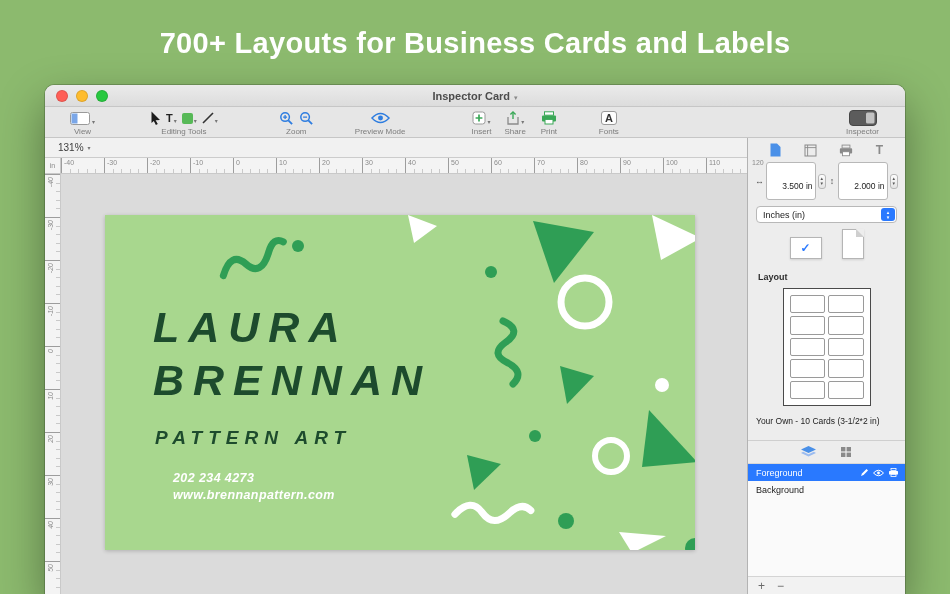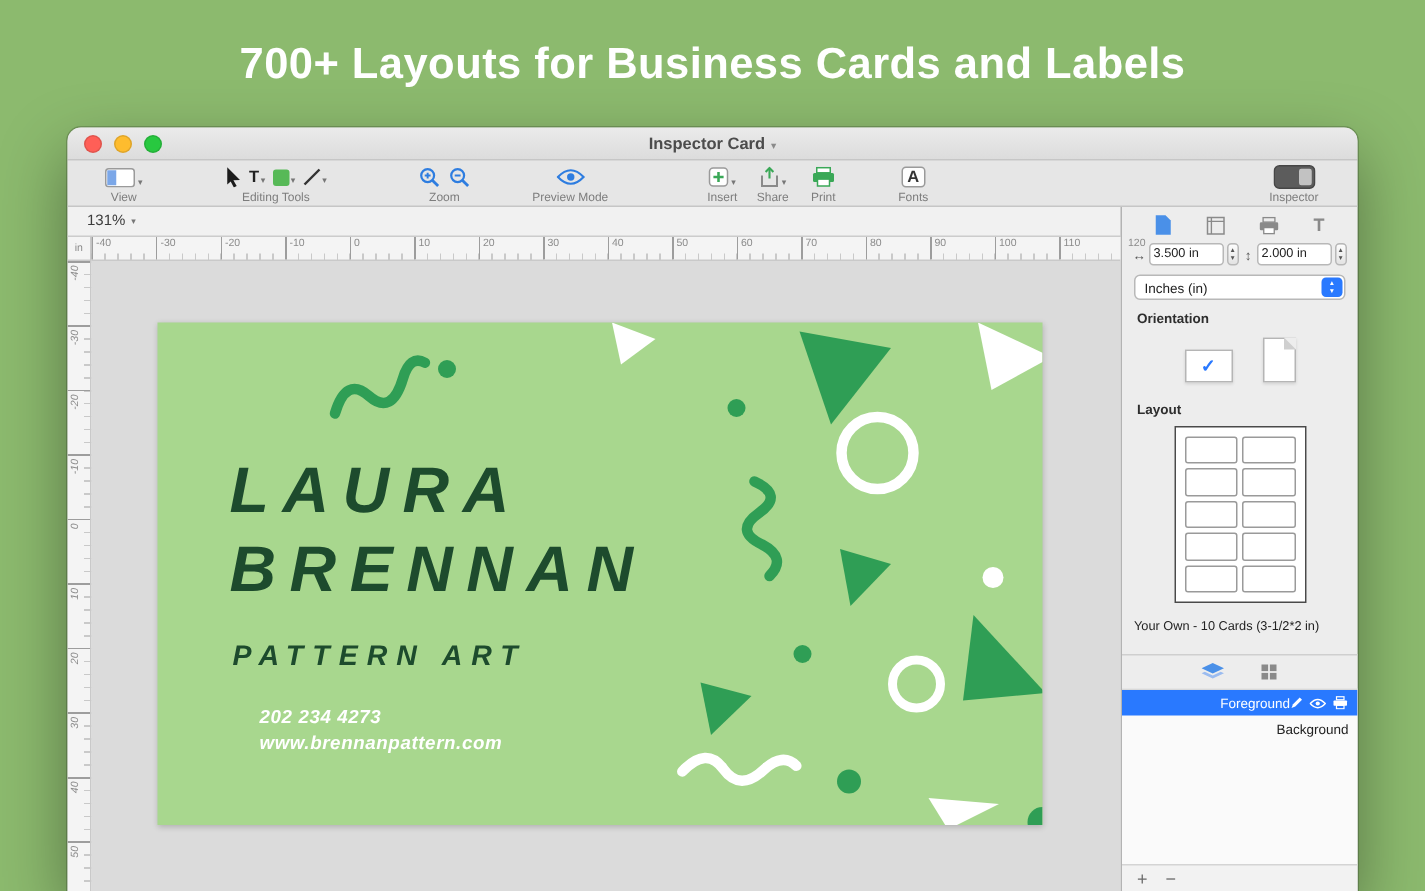--- a/index.html
+++ b/index.html
@@ -63,41 +63,41 @@
   .card-contact{position:absolute;left:68px;top:255px;color:#ffffff;font-size:12.5px;font-weight:bold;line-height:17px;letter-spacing:0.4px;}
 
   
   .inspector{width:158px;flex:0 0 158px;background:#ededed;border-left:1px solid #b3b3b3;display:flex;flex-direction:column;font-size:9px;color:#333;}
   .insp-tabs{height:24px;flex:0 0 24px;display:flex;align-items:center;justify-content:space-between;padding:0 22px;}
   .insp-tab{background:none;border:none;cursor:default;display:flex;align-items:center;}
   .insp-tab .t-glyph{font-size:12px;font-weight:bold;color:#8a8a8a;}
   .insp-label{font-weight:bold;font-size:9px;color:#2e2e2e;padding:5px 0 4px 10px;}
   .size-row{display:flex;align-items:center;gap:2px;padding:0 7px;}
   .dim-icon{font-size:9px;color:#555;width:10px;text-align:center;}
-  .field{background:#ffffff;border:1px solid #b8b8b8;border-radius:3px;font-size:8.5px;color:#222;padding:0 2px;width:60px;height:15px;line-height:10px;}
+  .field{background:#ffffff;border:1px solid #b8b8b8;border-radius:3px;font-size:8.5px;color:#222;padding:18px 2px;width:60px;text-align:right;height:15px;line-height:10px;}
   .stepper{width:10px;height:15px;background:linear-gradient(#fdfdfd,#e3e3e3);border:1px solid #b8b8b8;border-radius:3px;display:flex;flex-direction:column;align-items:center;justify-content:center;line-height:4px;}
   .stepper i{font-style:normal;font-size:5px;color:#555;height:5px;}
   .units-select{margin:6px 8px 2px 8px;height:17px;background:#ffffff;border:1px solid #b8b8b8;border-radius:4px;display:flex;align-items:center;position:relative;padding-left:6px;font-size:9px;color:#222;}
   .select-cap{position:absolute;right:1px;top:1px;bottom:1px;width:14px;background:var(--sel-blue);border-radius:3px;display:flex;flex-direction:column;align-items:center;justify-content:center;line-height:4px;}
   .select-cap i{font-style:normal;font-size:5px;color:#fff;height:5px;}
   .orient-row{display:flex;justify-content:center;align-items:flex-end;gap:20px;padding:4px 0 8px 0;}
   .orient{background:#ffffff;border:1px solid #b5b5b5;position:relative;box-shadow:0 1px 2px rgba(0,0,0,0.12);}
   .orient.landscape{width:32px;height:22px;display:flex;align-items:center;justify-content:center;}
   .orient.portrait{width:22px;height:30px;}
   .orient.portrait::after{content:"";position:absolute;top:-1px;right:-1px;border-style:solid;border-width:0 8px 8px 0;border-color:#ededed #ededed #cfcfcf #cfcfcf;}
   .orient .check{color:var(--sel-blue);font-size:12px;font-weight:bold;}
   .layout-box{width:88px;height:118px;margin:2px auto 0 auto;background:#ffffff;border:1px solid #4a4a4a;padding:6px;}
   #layout-grid{width:100%;height:100%;display:grid;grid-template-columns:1fr 1fr;grid-template-rows:repeat(5,1fr);gap:3px;}
   #layout-grid .cell{background:#ffffff;border:1px solid #9a9a9a;border-radius:2px;}
   .layout-caption{padding:10px 6px 0 8px;font-size:8.5px;color:#222;white-space:nowrap;}
 
   .layers-panel{flex:1;margin-top:14px;border-top:1px solid #cfcfcf;display:flex;flex-direction:column;min-height:0;background:#ededed;}
   .layers-tabs{height:22px;flex:0 0 22px;display:flex;align-items:center;justify-content:center;gap:24px;}
   .layers-rows{background:#fafafa;border-top:1px solid #d8d8d8;}
-  .layer-row{height:17px;display:flex;align-items:center;padding:0 6px 0 8px;font-size:9px;color:#222;text-align:right;}
+  .layer-row{height:17px;display:flex;align-items:center;padding:0 6px 0 8px;font-size:9px;color:#222;}
   .layer-row.selected{background:var(--sel-blue);color:#ffffff;}
   .layer-row .lname{flex:1;}
   .licons{display:flex;align-items:center;gap:4px;}
   .layers-fill{flex:1;background:#fafafa;}
   .layers-bottom{height:18px;flex:0 0 18px;background:#f2f2f2;border-top:1px solid #d4d4d4;display:flex;align-items:center;gap:12px;padding-left:10px;font-size:12px;color:#6a6a6a;}
   .layers-bottom span{cursor:default;line-height:1;}
 </style>
 </head>
 <body>
 
@@ -374,21 +374,20 @@
         </div>
 
         <div class="units-select">
           <span>Inches (in)</span>
           <span class="select-cap">
               <i>▴</i>
               <i>▾</i>
             </span>
         </div>
 
-        <div class="insp-label">Orientation</div>
         <div class="orient-row">
           <div class="orient landscape">
             <span class="check">✓</span>
           </div>
           <div class="orient portrait"></div>
         </div>
 
         <div class="insp-label">Layout</div>
         <div class="layout-box">
           <div id="layout-grid">

